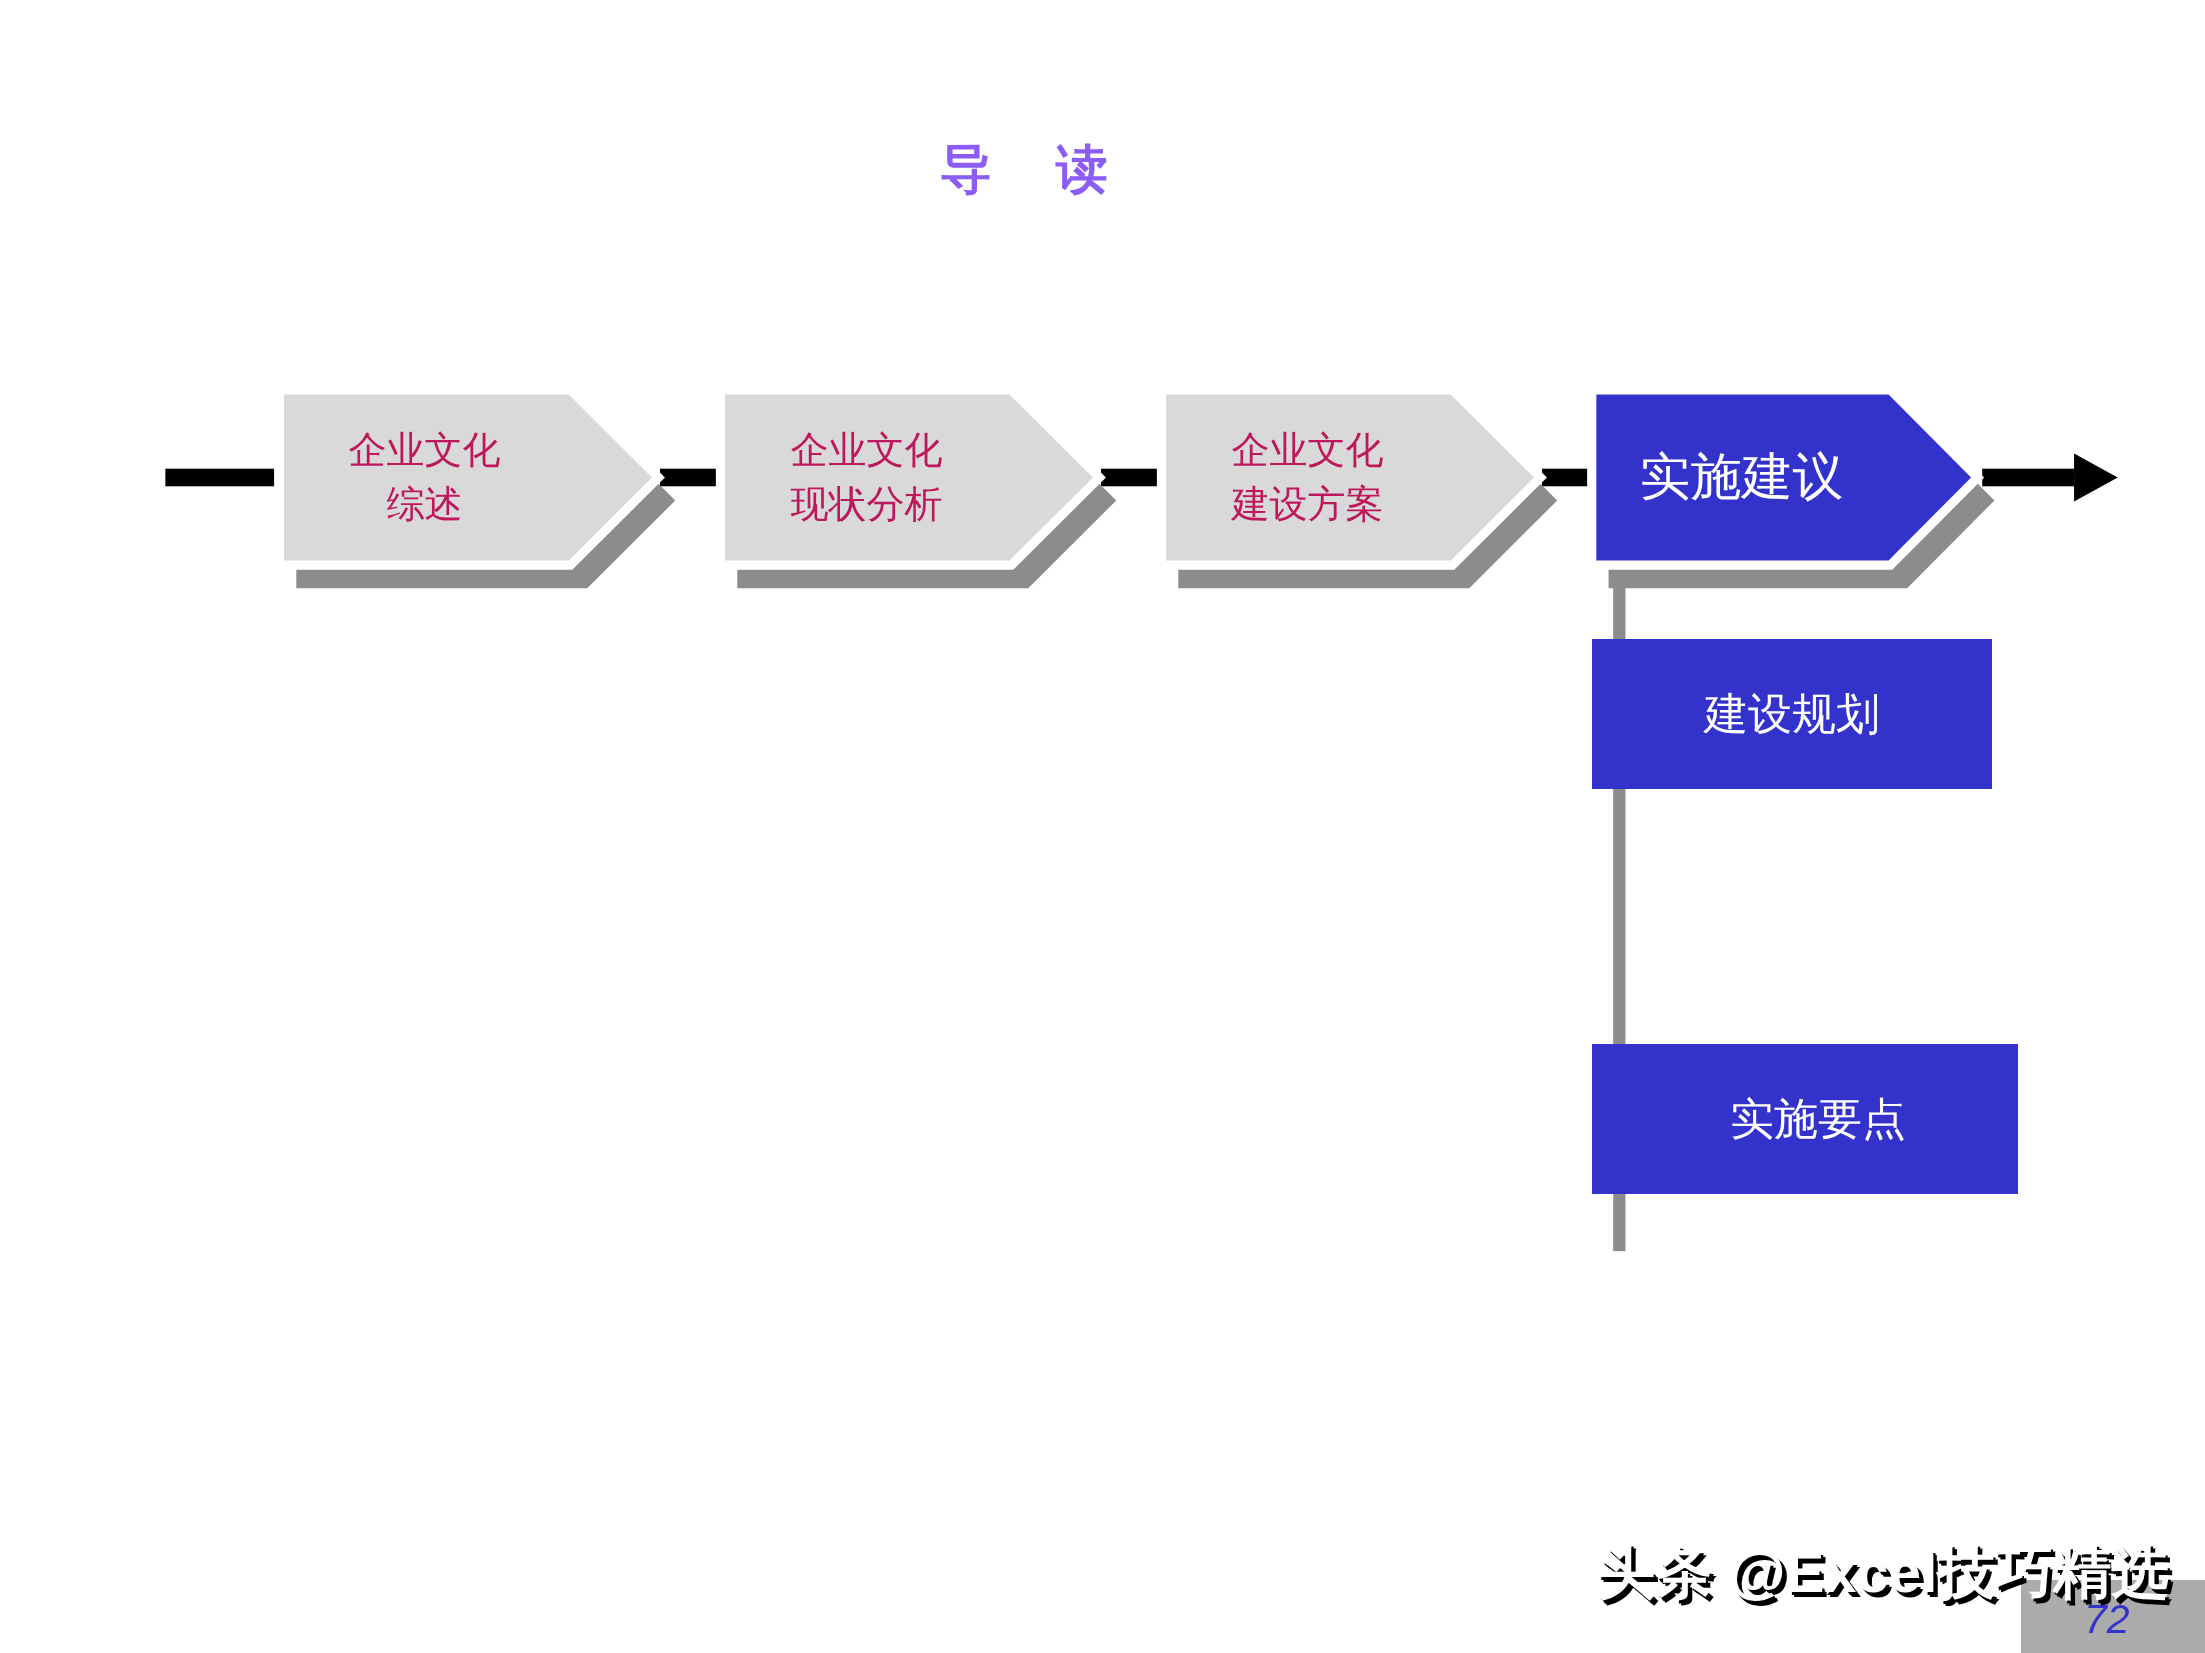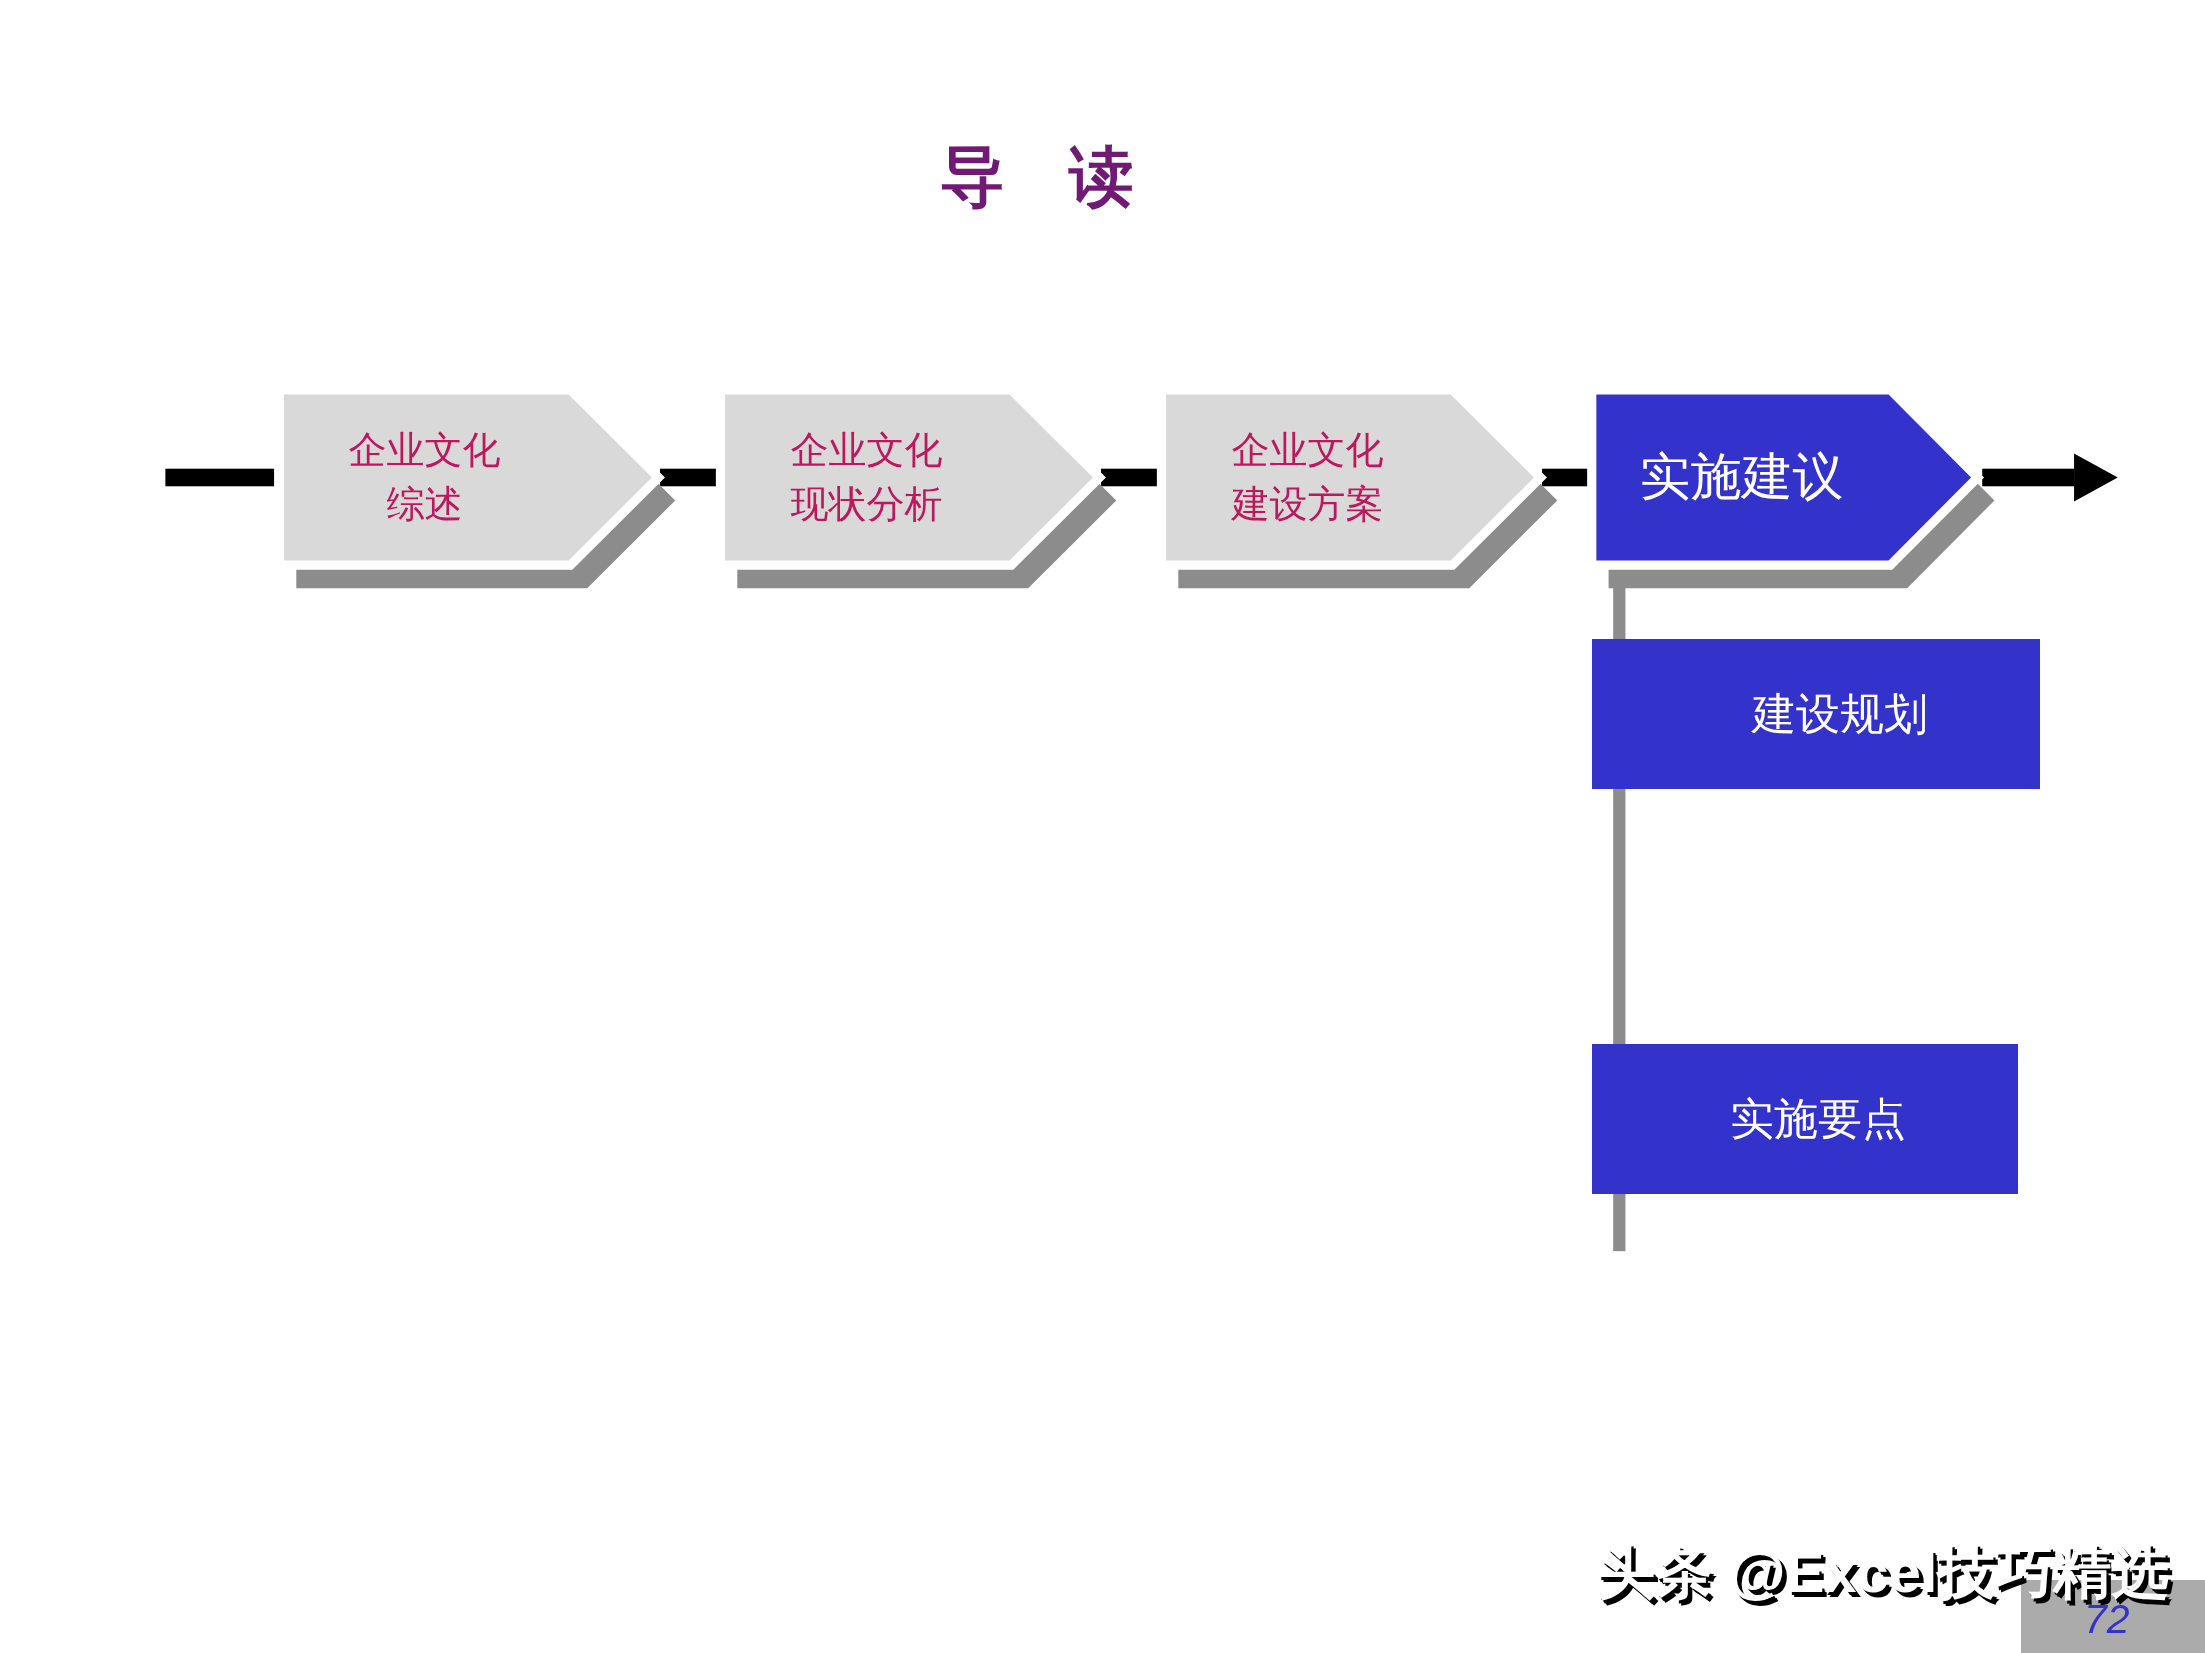--- a/index.html
+++ b/index.html
@@ -7,21 +7,21 @@
     width:2205px;height:1654px;
     background:#ffffff;
     font-family:"Liberation Sans", sans-serif;
     position:relative;
     overflow:hidden;
   }
   .slide{position:absolute;left:0;top:0;width:2205px;height:1654px;}
 
   .title{
     position:absolute;left:940px;top:141px;
-    font-size:65px;font-weight:bold;color:#701a75;
+    font-size:52px;font-weight:bold;color:#8b5cf6;
     letter-spacing:64px;white-space:nowrap;line-height:1.1;
   }
 
   svg.diagram{position:absolute;left:0;top:0;}
   .conn{fill:#000000;}
   .arrow-shadow{fill:#8c8c8c;}
   .arrow-body-gray{fill:#d9d9d9;stroke:#ffffff;stroke-width:12;}
   .arrow-body-blue{fill:#3333cc;stroke:#ffffff;stroke-width:12;}
   .vline{fill:#8c8c8c;}
 
@@ -107,21 +107,21 @@
 
   <div class="step-label" style="left:1162px;width:291px;">
     <span>企业文化</span>
     <span>建设方案</span>
   </div>
 
   <div class="step-label blue" style="left:1592px;width:299px;">
     <span>实施建议</span>
   </div>
 
-  <div class="sub-box" style="top:639px;padding-left:48px;">
+  <div class="sub-box" style="top:639px;">
     <span>建设规划</span>
   </div>
   <div class="sub-box" style="top:1044px;padding-left:26px;">
     <span>实施要点</span>
   </div>
 
   <div class="footer-block"></div>
   <div class="watermark">头条 @Excel技巧精选</div>
   <div class="page-number">72</div>
 

